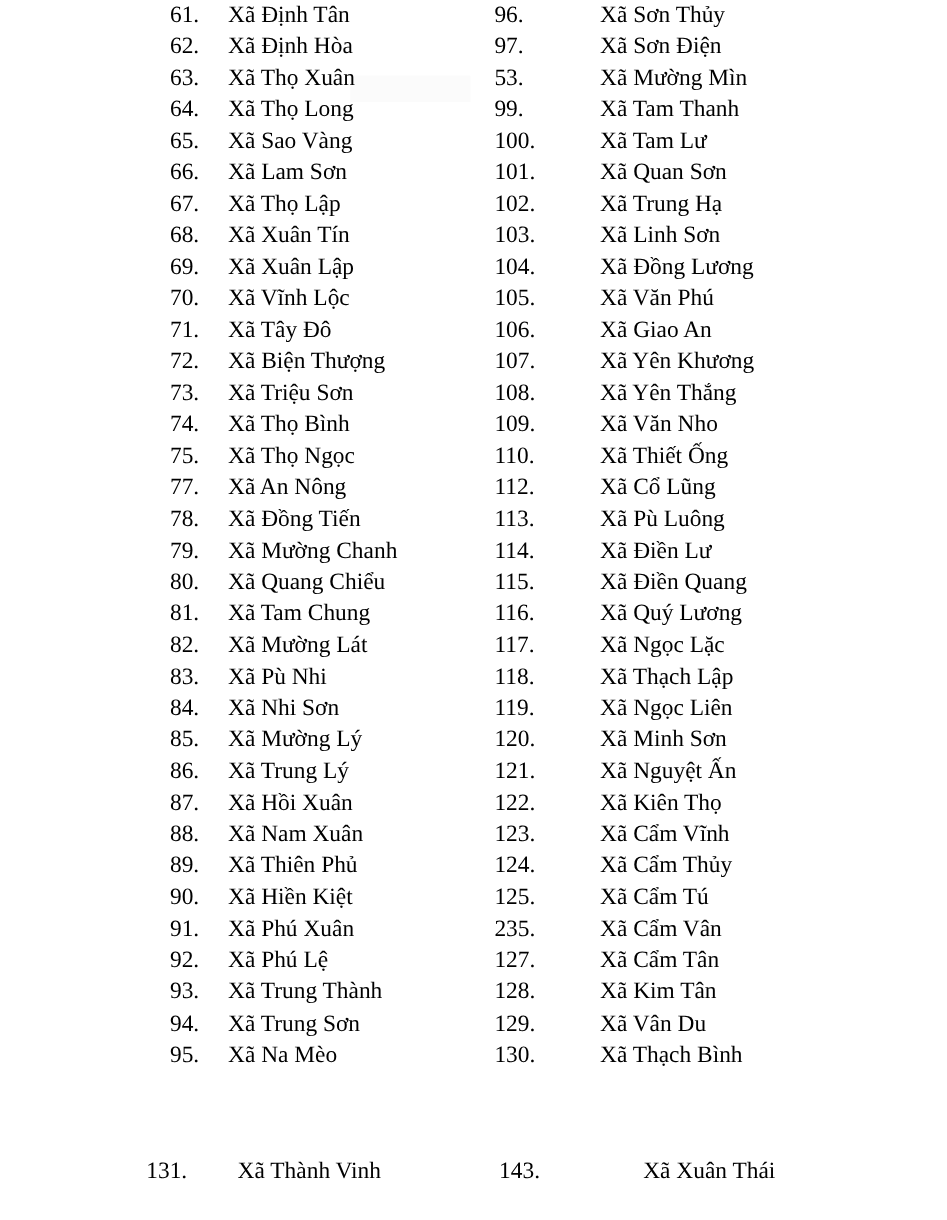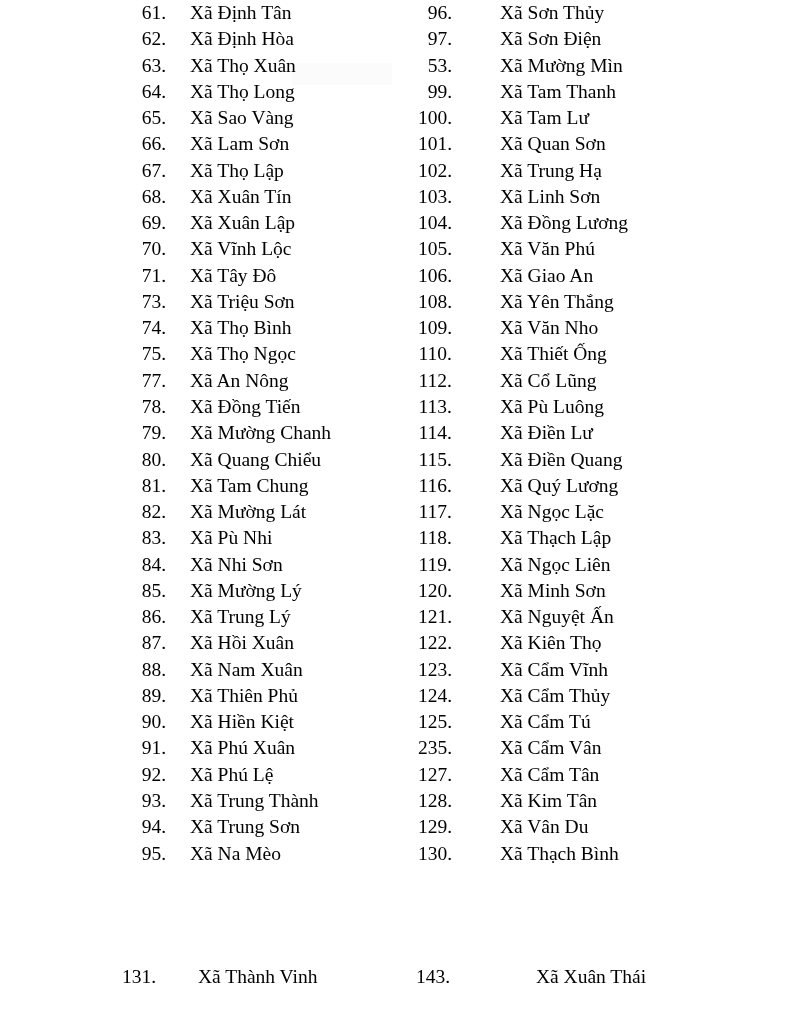--- a/index.html
+++ b/index.html
@@ -54,23 +54,22 @@
   .num-left {
     left: 110px;
     width: 56px;
     text-align: right;
   }
   .name-left {
     left: 190px;
   }
   
   .num-right {
-    left: 396px;
+    left: 412px;
     width: 56px;
-    text-align: right;
   }
   .name-right {
     left: 500px;
   }
   
   .tail {
     position: absolute;
     left: 0;
     top: 962px;
     width: 789px;
@@ -165,20 +164,26 @@
         <span class="cell num-left">70.</span>
         <span class="cell name-left">Xã Vĩnh Lộc</span>
         <span class="cell num-right">105.</span>
         <span class="cell name-right">Xã Văn Phú</span>
       </div>
       <div class="row">
         <span class="cell num-left">71.</span>
         <span class="cell name-left">Xã Tây Đô</span>
         <span class="cell num-right">106.</span>
         <span class="cell name-right">Xã Giao An</span>
+      </div>
+      <div class="row">
+        <span class="cell num-left">72.</span>
+        <span class="cell name-left">Xã Biện Thượng</span>
+        <span class="cell num-right">107.</span>
+        <span class="cell name-right">Xã Yên Khương</span>
       </div>
       <div class="row">
         <span class="cell num-left">73.</span>
         <span class="cell name-left">Xã Triệu Sơn</span>
         <span class="cell num-right">108.</span>
         <span class="cell name-right">Xã Yên Thắng</span>
       </div>
       <div class="row">
         <span class="cell num-left">74.</span>
         <span class="cell name-left">Xã Thọ Bình</span>

